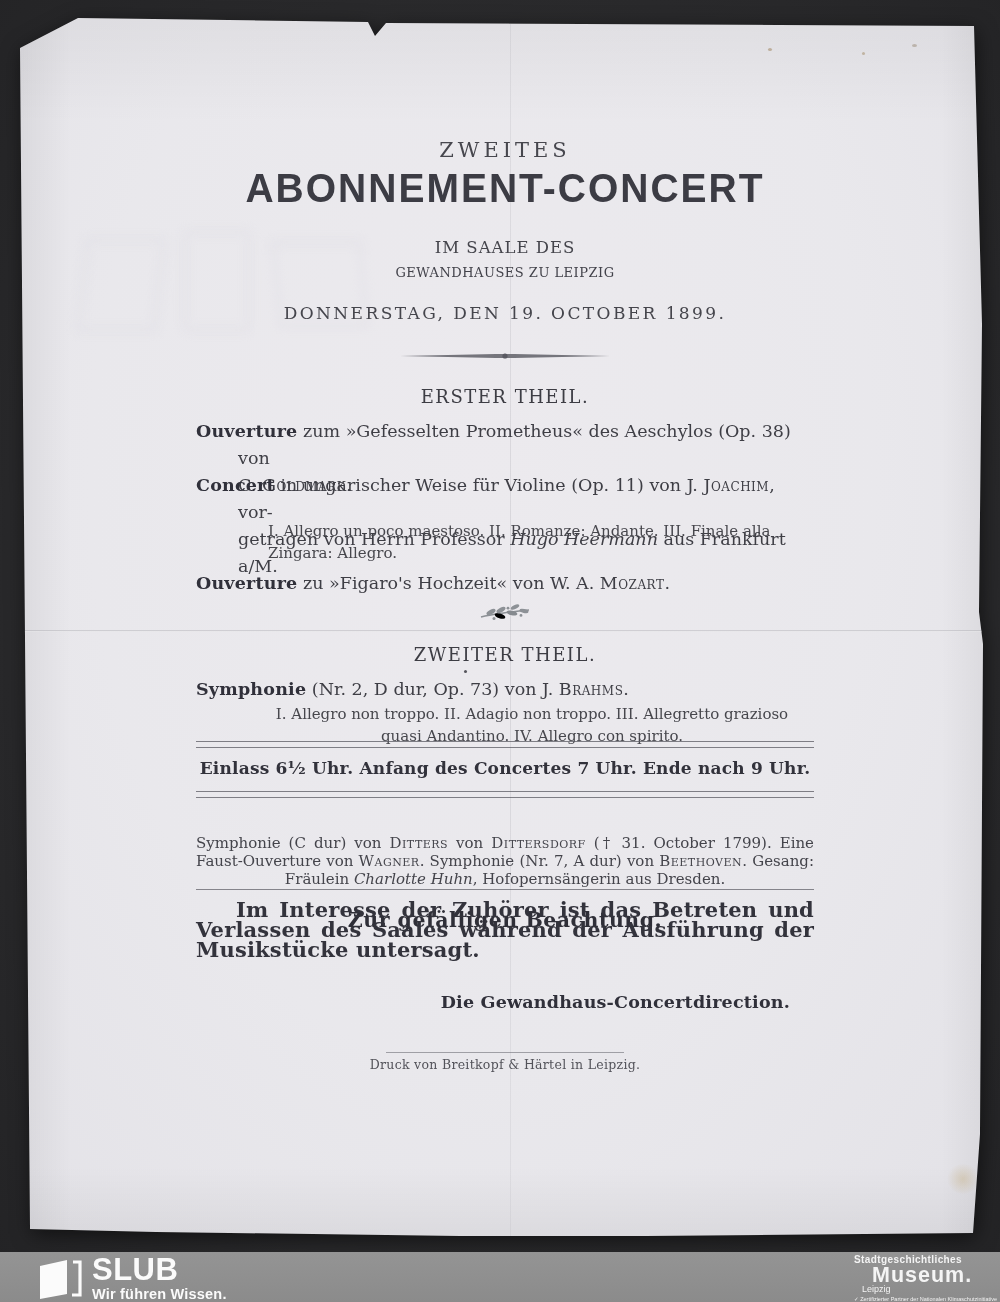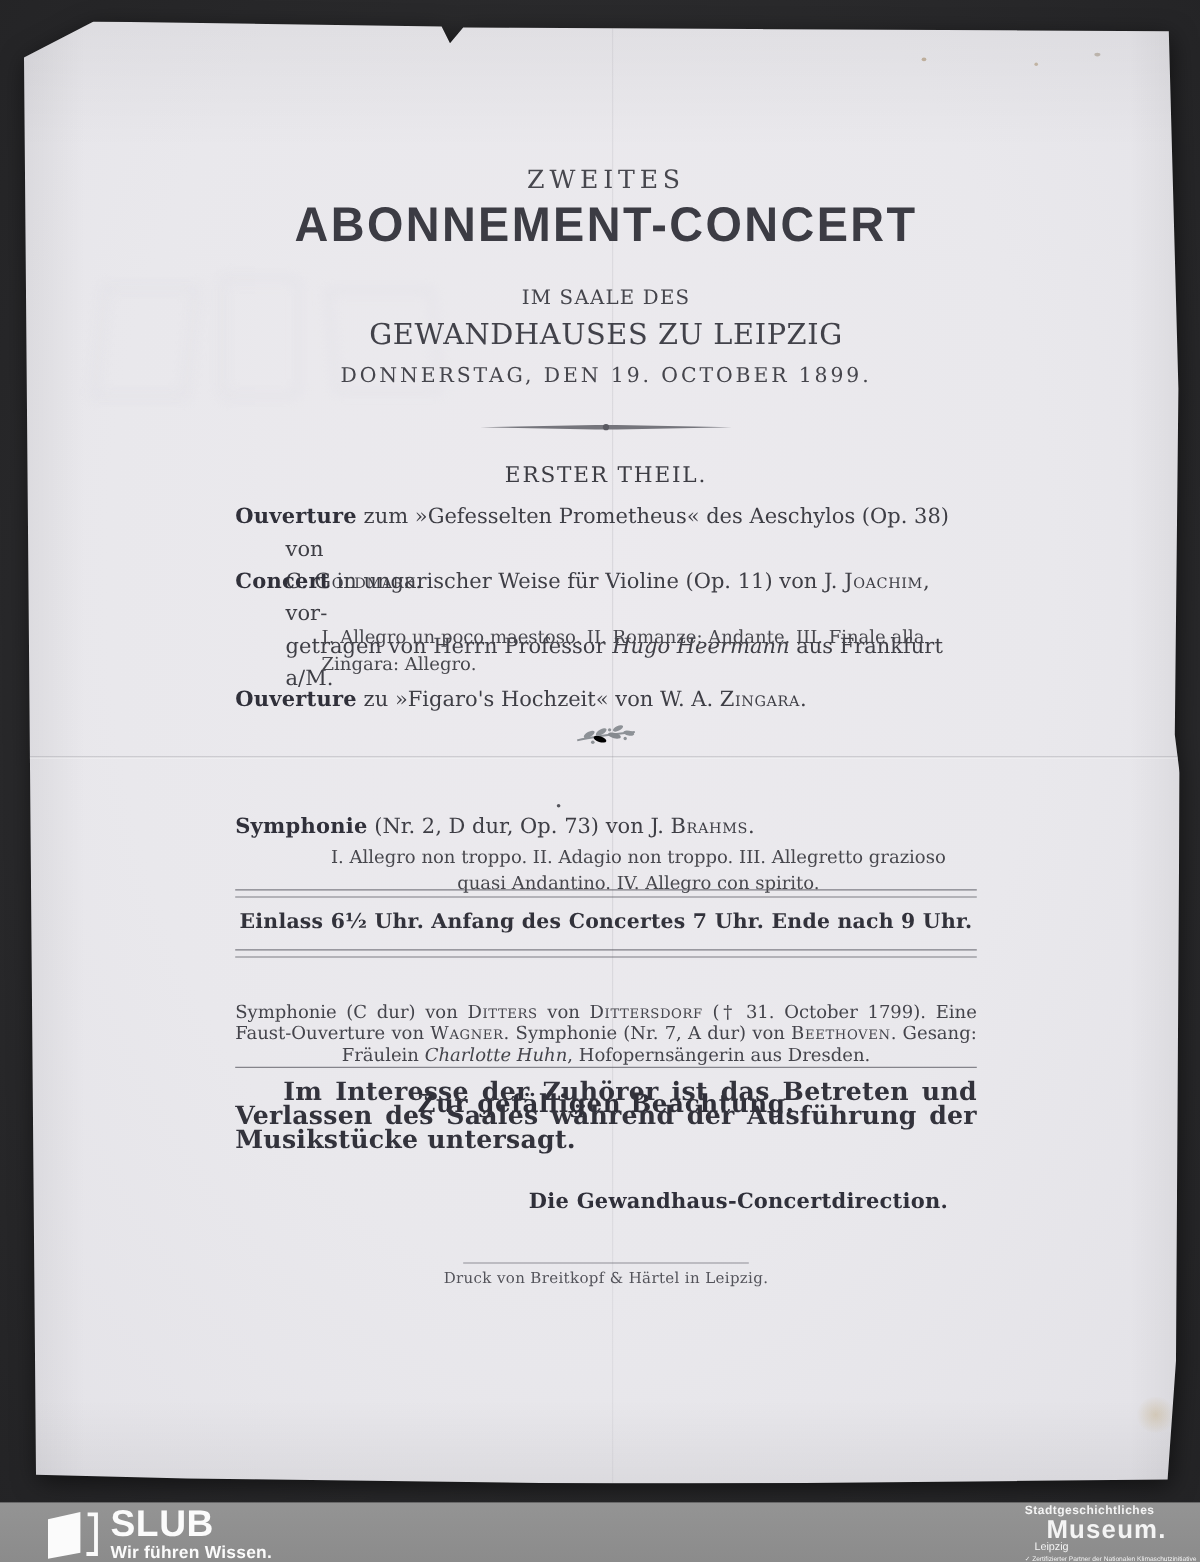--- a/index.html
+++ b/index.html
@@ -37,21 +37,21 @@
 
   
   .content{position:absolute;left:180px;top:0;width:618px;height:1222px;color:#3e3e45;}
   .content > div{position:absolute;left:0;right:0;}
   .ctr{text-align:center;}
 
   .series{top:124px;font-size:21px;letter-spacing:4px;color:#47474e;}
   .main-title{top:152px;font-family:"Liberation Sans",sans-serif;font-size:39px;
     font-weight:bold;letter-spacing:2px;color:#3c3c44;transform:scaleY(1.04);}
   .venue1{top:224px;font-size:16.5px;letter-spacing:1px;color:#45454c;}
-  .venue2{top:251px;font-size:24px;letter-spacing:0.5px;color:#42424a;}
+  .venue2{top:251px;font-size:13px;letter-spacing:0.5px;color:#42424a;}
   .dateline{top:289px;font-size:17px;letter-spacing:2.4px;color:#45454c;}
 
   .swell{top:338px;display:flex;justify-content:center;}
   .part-head{font-size:18px;letter-spacing:1.5px;color:#3d3d44;}
   .h-p1{top:372px;} .h-p2{top:630px;}
 
   .pitem{font-size:17.5px;line-height:27px;padding-left:42px;text-indent:-42px;color:#3e3e45;}
   .i1{top:404px;} .i2{top:458px;} .i3{top:556px;} .i4{top:662px;}
   .lead{font-weight:bold;color:#30303a;letter-spacing:0.2px;}
   .sc{font-variant:small-caps;letter-spacing:0.5px;}
@@ -134,37 +134,38 @@
         </div>
 
         <div class="part-head h-p1 ctr">ERSTER THEIL.</div>
 
         <div class="pitem i1"><span class="lead">Ouverture</span><span> zum »Gefesselten Prometheus« des Aeschylos (Op. 38) von</span><br><span>C. </span><span class="sc">Goldmark</span><span>.</span></div>
 
         <div class="pitem i2"><span class="lead">Concert</span><span> in ungarischer Weise für Violine (Op. 11) von J. </span><span class="sc">Joachim</span><span>, vor-</span><br><span>getragen von Herrn Professor </span><span class="it">Hugo Heermann</span><span> aus Frankfurt a/M.</span></div>
 
         <div class="movs m1">I. Allegro un poco maestoso.  II. Romanze: Andante.  III. Finale alla Zingara: Allegro.</div>
 
-        <div class="pitem i3"><span class="lead">Ouverture</span><span> zu »Figaro's Hochzeit« von W. A. </span><span class="sc">Zingara</span><span>.</span></div>
+        <div class="pitem i3"><span class="lead">Ouverture</span><span> zu »Figaro's Hochzeit« von W. A. </span><span class="sc">Mozart</span><span>.</span></div>
 
         <div class="ornament">
           <svg width="52" height="24" viewBox="0 0 52 24">
             <path d="M2,15 C14,12 30,10 50,8" stroke="#8d9196" stroke-width="1.6" fill="none"></path>
             <ellipse cx="12" cy="10" rx="5" ry="2.2" fill="#8d9196" transform="rotate(-28 12 10)"></ellipse>
             <ellipse cx="21" cy="14" rx="5.5" ry="2.4" fill="#848holder89" transform="rotate(18 21 14)"></ellipse>
             <ellipse cx="22" cy="8" rx="5" ry="2.2" fill="#8d9196" transform="rotate(-30 22 8)"></ellipse>
             <ellipse cx="33" cy="11" rx="5.5" ry="2.3" fill="#868a8f" transform="rotate(14 33 11)"></ellipse>
             <ellipse cx="36" cy="5" rx="4.6" ry="2" fill="#8d9196" transform="rotate(-26 36 5)"></ellipse>
             <ellipse cx="45" cy="9" rx="4.6" ry="2" fill="#8d9196" transform="rotate(12 45 9)"></ellipse>
             <circle cx="15" cy="16.6" r="1.5" fill="#8d9196"></circle>
             <circle cx="29" cy="6.2" r="1.4" fill="#8d9196"></circle>
             <circle cx="42" cy="13.4" r="1.4" fill="#8d9196"></circle>
           </svg>
         </div>
 
+        <div class="part-head h-p2 ctr">ZWEITER THEIL.</div>
 
         <div class="pitem i4"><span class="lead">Symphonie</span><span> (Nr. 2, D dur, Op. 73) von J. </span><span class="sc">Brahms</span><span>.</span></div>
 
         <div class="movs m2">I. Allegro non troppo.  II. Adagio non troppo.  III. Allegretto grazioso quasi Andantino.  IV. Allegro con spirito.</div>
 
         <div class="drule dr1"></div>
         <div class="admission ctr">Einlass 6¹⁄₂ Uhr.  Anfang des Concertes 7 Uhr.  Ende nach 9 Uhr.</div>
         <div class="drule dr2"></div>
 
         <div class="nc-body"><span>Symphonie (C dur) von </span><span class="sc">Ditters</span><span> von </span><span class="sc">Dittersdorf</span><span> († 31. October 1799).  Eine Faust-Ouverture von </span><span class="sc">Wagner</span><span>.  Symphonie (Nr. 7, A dur) von </span><span class="sc">Beethoven</span><span>.  Gesang: Fräulein </span><span class="it">Charlotte Huhn</span><span>, Hofopernsängerin aus Dresden.</span></div>

